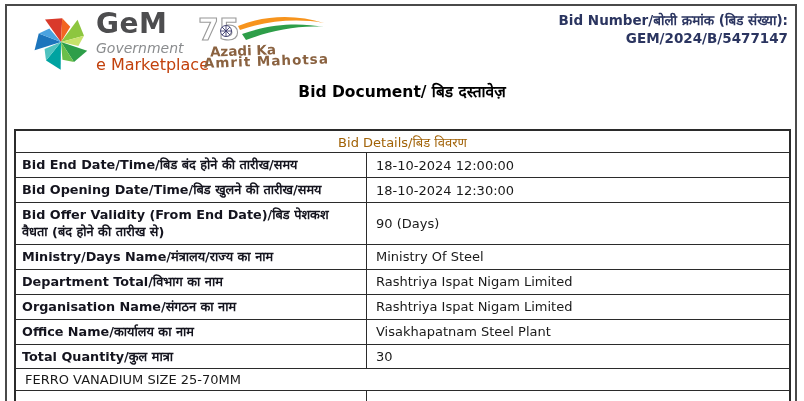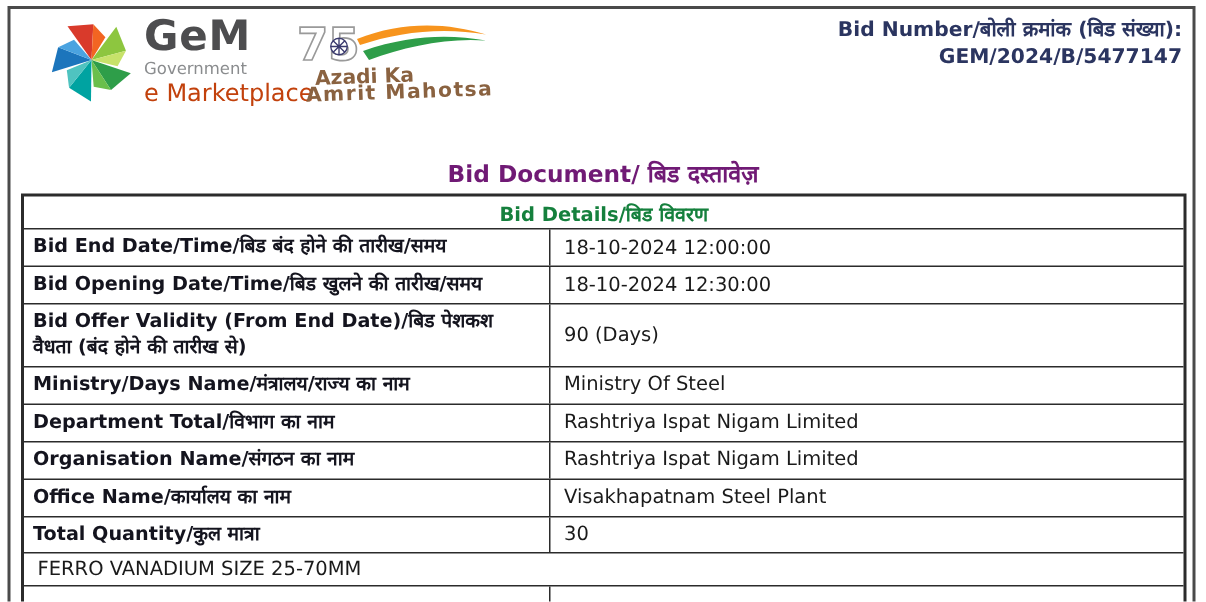--- a/index.html
+++ b/index.html
@@ -18,51 +18,51 @@
     border: 2px solid #4a4a4a;
     pointer-events: none;
   }
 
   
   .header { position: absolute; top: 0; left: 0; width: 100%; height: 85px; }
 
   .gem-logo { position: absolute; left: 33px; top: 10px; display: flex; align-items: center; }
   .gem-text { margin-left: 7px; }
   .gem-title { font-size: 28px; font-weight: bold; color: #4d4d4f; line-height: 1; letter-spacing: 0.5px; }
-  .gem-sub1 { font-size: 11px; color: #8a8c8e; line-height: 1.15; margin-top: 2px; }
+  .gem-sub1 { font-size: 14px; color: #8a8c8e; line-height: 1.15; margin-top: 2px; font-style: italic; }
   .gem-sub2 { font-size: 16px; font-weight: normal; color: #c2410c; line-height: 1.1; }
 
   .azadi-logo { position: absolute; left: 196px; top: 12px; }
 
   .bid-info {
     position: absolute; top: 12px; right: 16px;
     text-align: right;
     color: #2b3560; font-weight: bold;
     font-size: 13.5px; line-height: 1.3;
   }
 
   
   .doc-title {
-    position: absolute; top: 104px; left: 0;
+    position: absolute; top: 80px; left: 0;
     width: 100%; text-align: center;
-    font-weight: bold; font-size: 15.5px; color: #701a75;
+    font-weight: bold; font-size: 15.5px; color: #000000;
   }
 
   
   .bid-table {
     position: absolute; top: 129px; left: 14px;
     width: 777px;
     border: 2px solid #2b2b2b;
     color: #111111;
   }
   .t-header {
     height: 22px;
     border-bottom: 1px solid #2b2b2b;
     display: flex; align-items: center; justify-content: center;
-    font-weight: bold; font-size: 13px; color: #15803d;
+    font-weight: normal; font-size: 13px; color: #a16207;
   }
   .t-row { display: flex; border-bottom: 1px solid #2b2b2b; }
   .t-row:last-child { border-bottom: none; }
   .t-label {
     width: 351px; flex: 0 0 351px;
     border-right: 1px solid #2b2b2b;
     font-weight: bold; font-size: 12.8px; color: #14141e;
     padding: 3px 10px 3px 6px;
     display: flex; align-items: center;
     line-height: 1.35;

